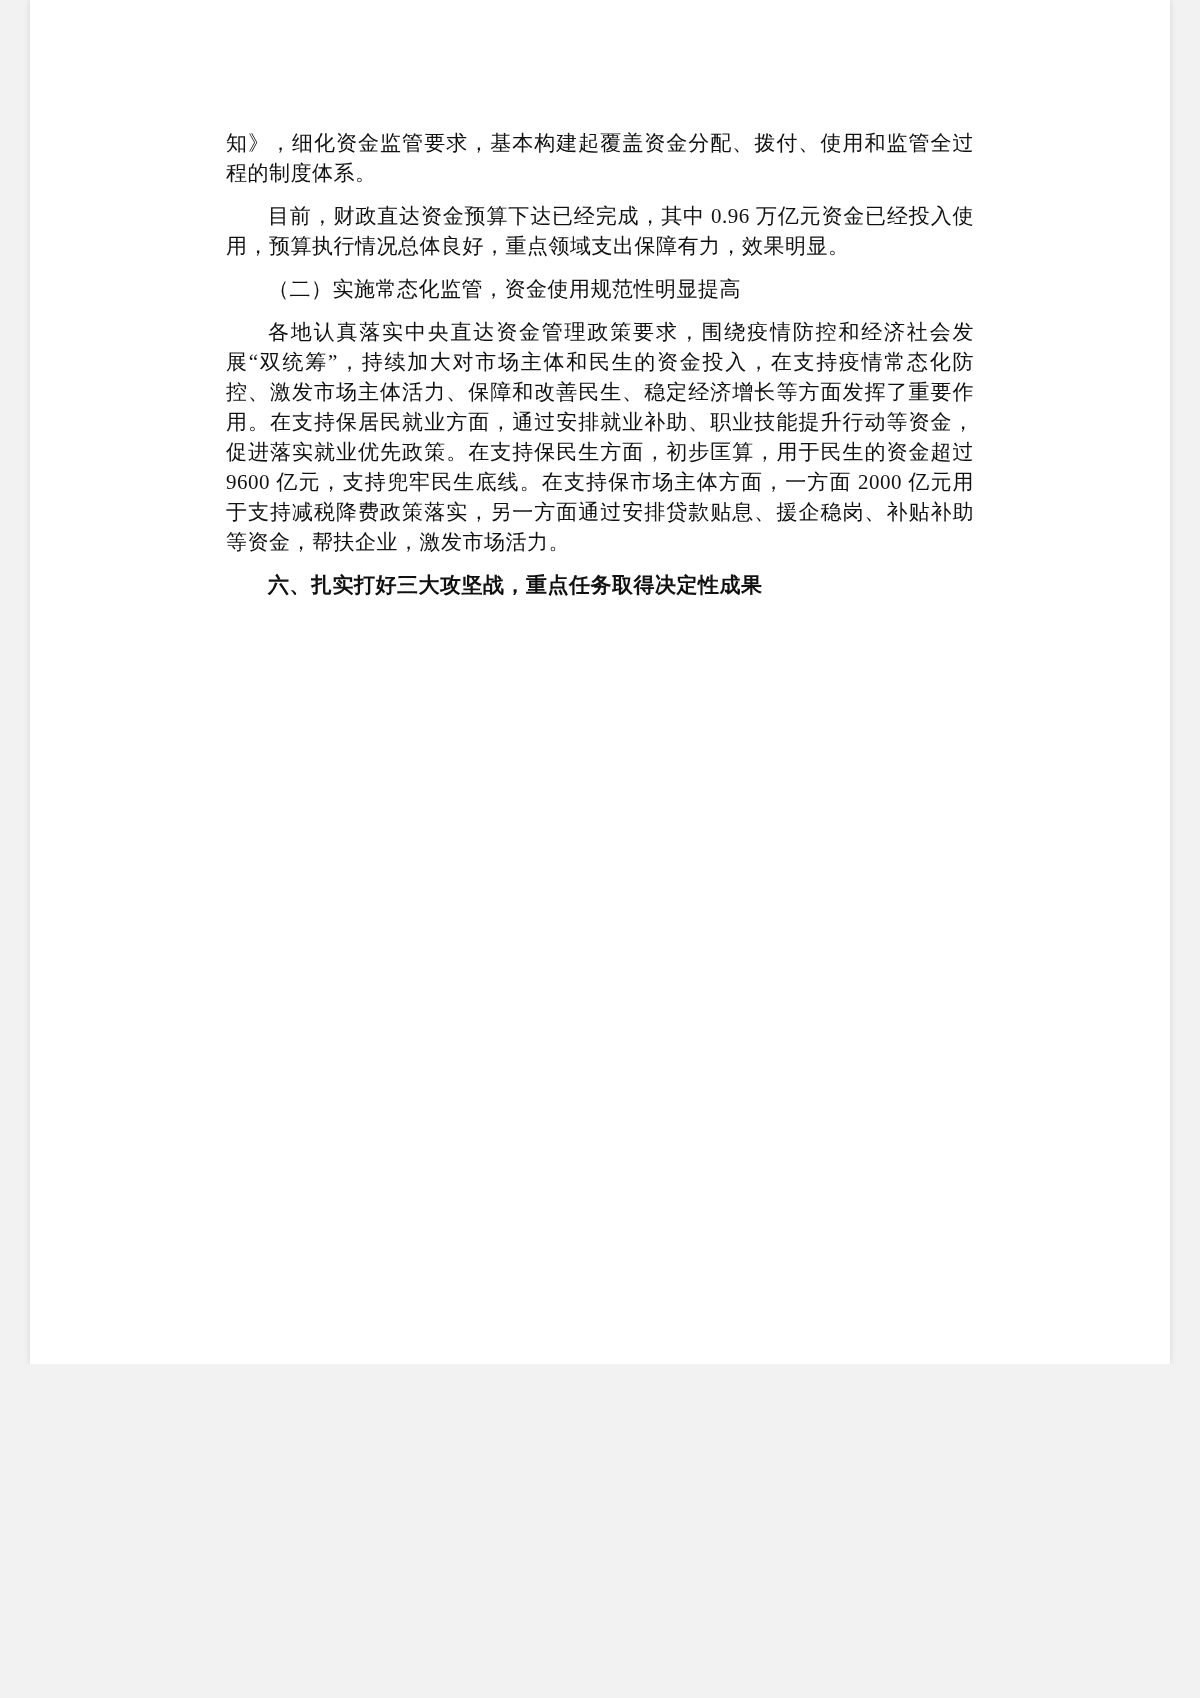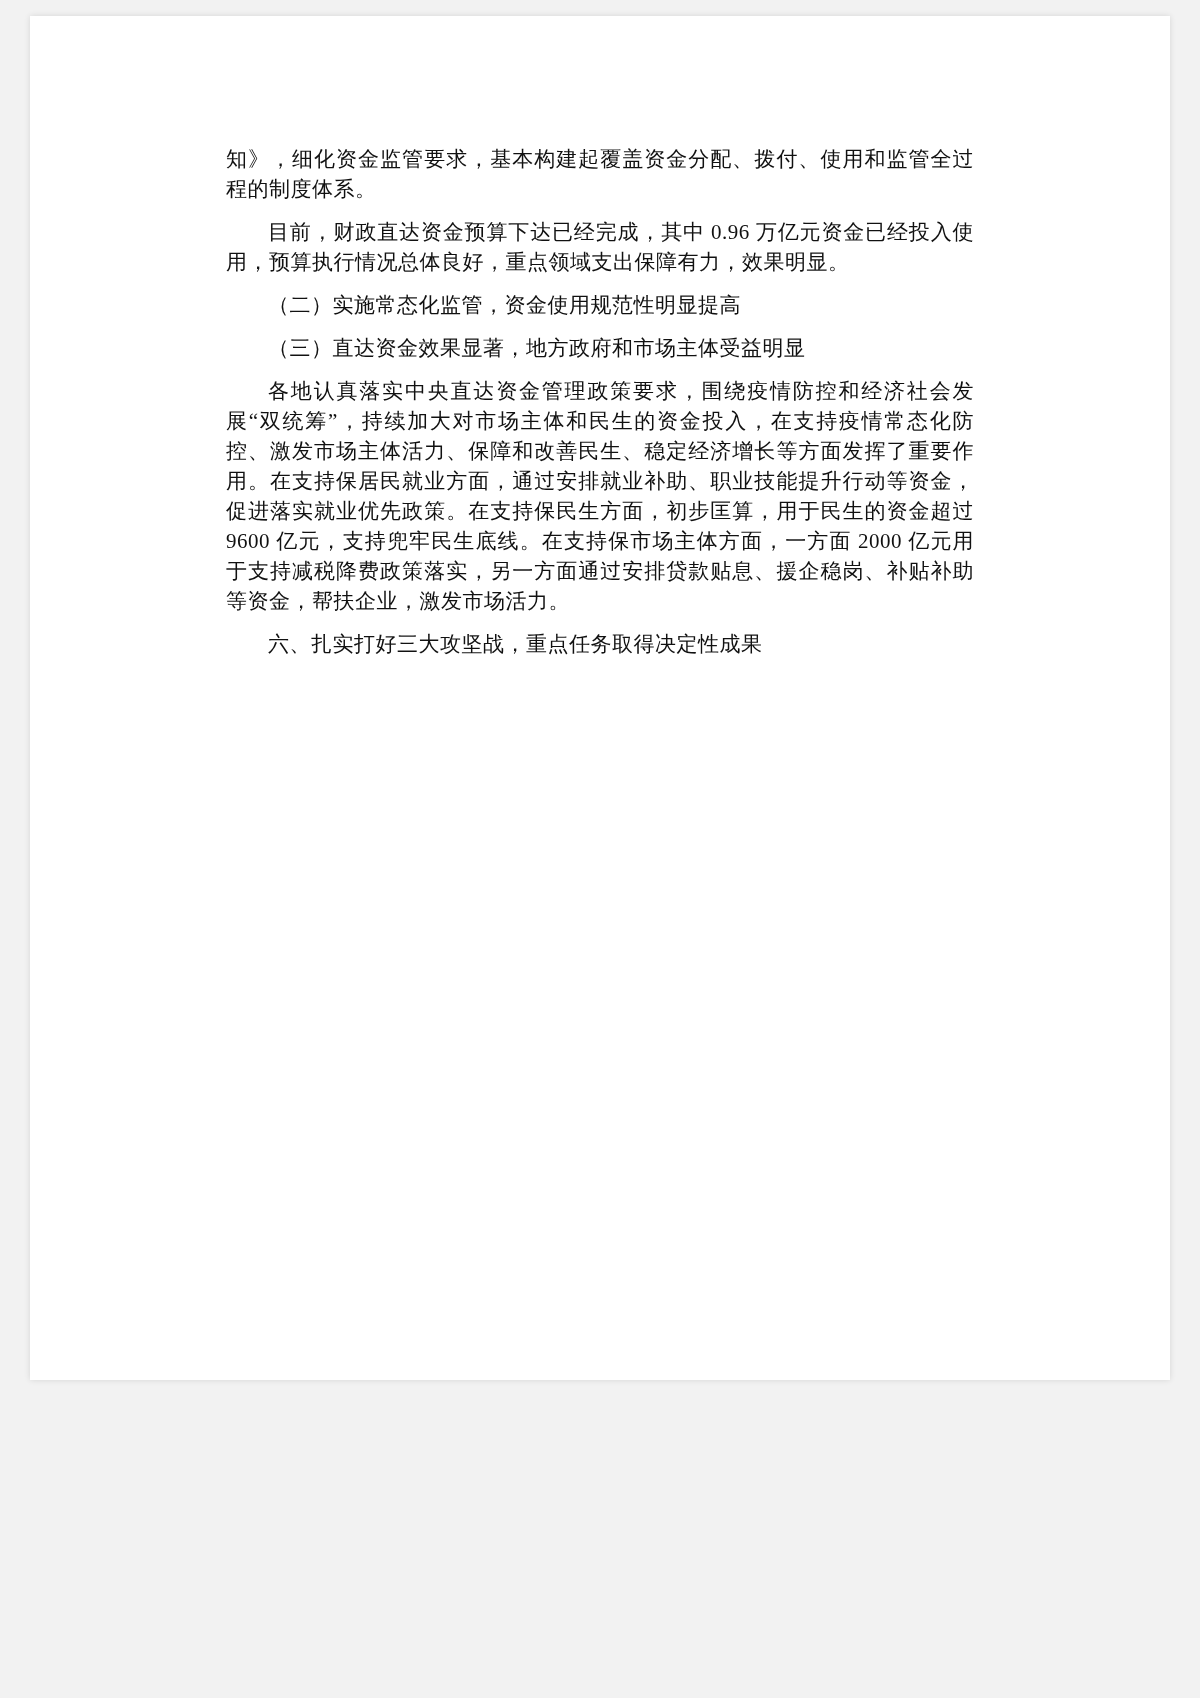--- a/index.html
+++ b/index.html
@@ -7,21 +7,21 @@
     padding: 0;
   }
   body {
     background: #f2f2f2;
     font-family: "Liberation Serif", "DejaVu Serif", serif;
     -webkit-font-smoothing: antialiased;
   }
   .page {
     width: 1140px;
     height: 1364px;
-    margin: 16px auto;
+    margin: 0 auto;
     background: #ffffff;
     box-shadow: 0 0 6px rgba(0,0,0,0.12);
     box-sizing: border-box;
     padding-top: 128px;
     overflow: hidden;
   }
   .content {
     width: 748px;
     margin: 0 auto;
     color: #111111;
@@ -30,28 +30,27 @@
     text-align: justify;
     letter-spacing: 0.5px;
   }
   .para {
     margin: 0 0 13px 0;
   }
   .indent {
     text-indent: 2em;
   }
   .bold {
-    font-weight: normal;
+    font-weight: bold;
   }
 </style>
 </head>
 <body>
 
 <div class="page">
   <div class="content">
     <p class="para">知》，细化资金监管要求，基本构建起覆盖资金分配、拨付、使用和监管全过程的制度体系。</p>
     <p class="para indent">目前，财政直达资金预算下达已经完成，其中 0.96 万亿元资金已经投入使用，预算执行情况总体良好，重点领域支出保障有力，效果明显。</p>
     <p class="para indent">（二）实施常态化监管，资金使用规范性明显提高</p>
-    <p class="para indent">（三）直达资金效果显著，地方政府和市场主体受益明显</p>
     <p class="para indent">各地认真落实中央直达资金管理政策要求，围绕疫情防控和经济社会发展“双统筹”，持续加大对市场主体和民生的资金投入，在支持疫情常态化防控、激发市场主体活力、保障和改善民生、稳定经济增长等方面发挥了重要作用。在支持保居民就业方面，通过安排就业补助、职业技能提升行动等资金，促进落实就业优先政策。在支持保民生方面，初步匡算，用于民生的资金超过 9600 亿元，支持兜牢民生底线。在支持保市场主体方面，一方面 2000 亿元用于支持减税降费政策落实，另一方面通过安排贷款贴息、援企稳岗、补贴补助等资金，帮扶企业，激发市场活力。</p>
     <p class="para indent bold">六、扎实打好三大攻坚战，重点任务取得决定性成果</p>
   </div>
 </div>
 
 </body></html>

